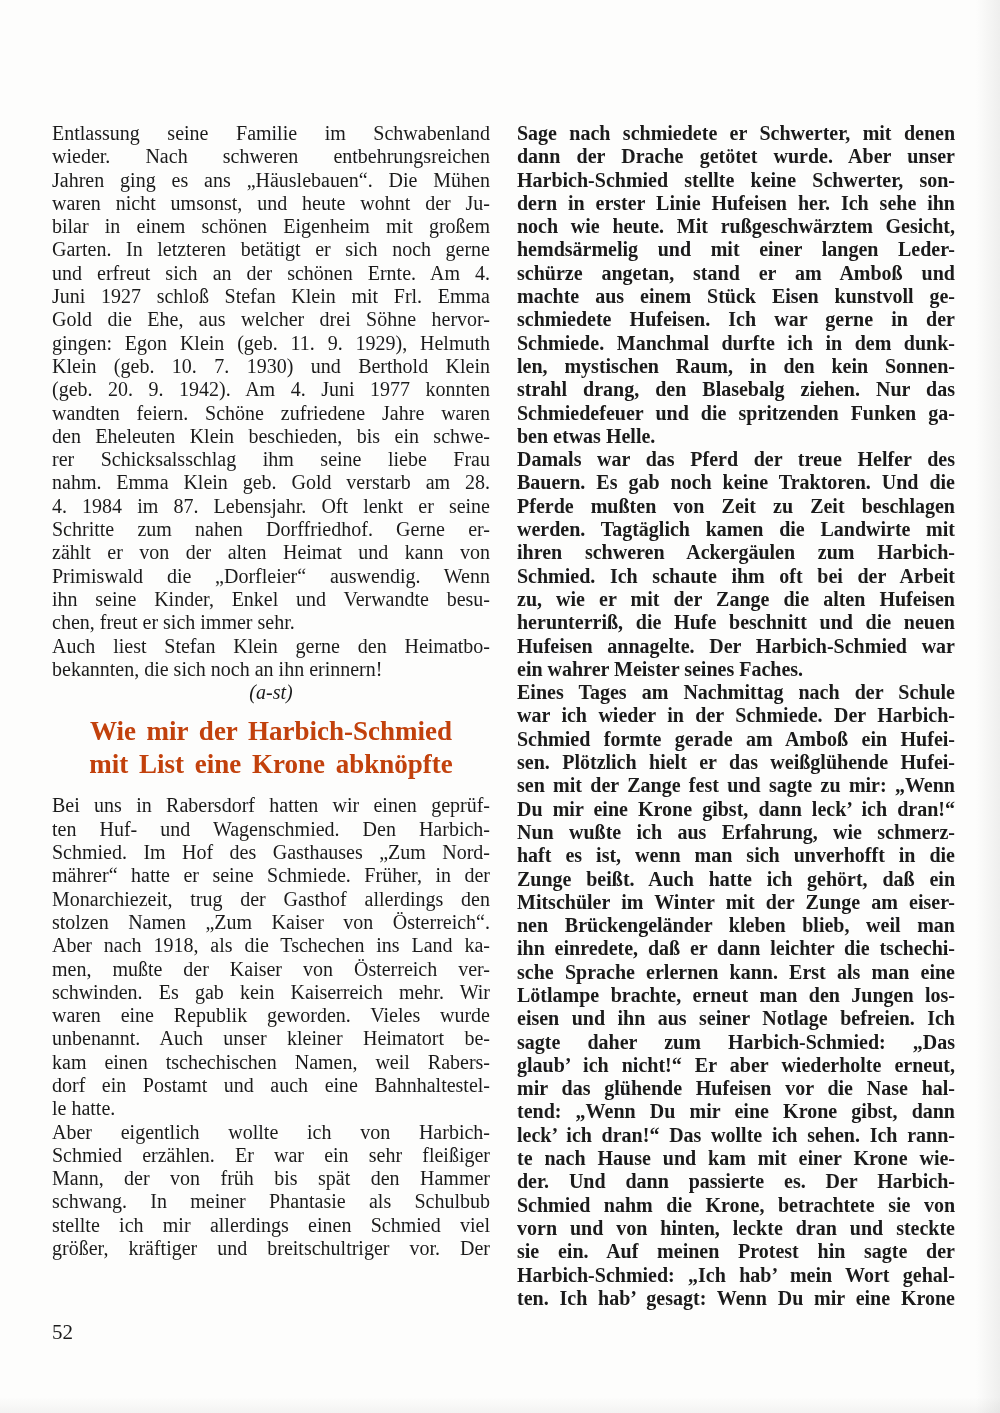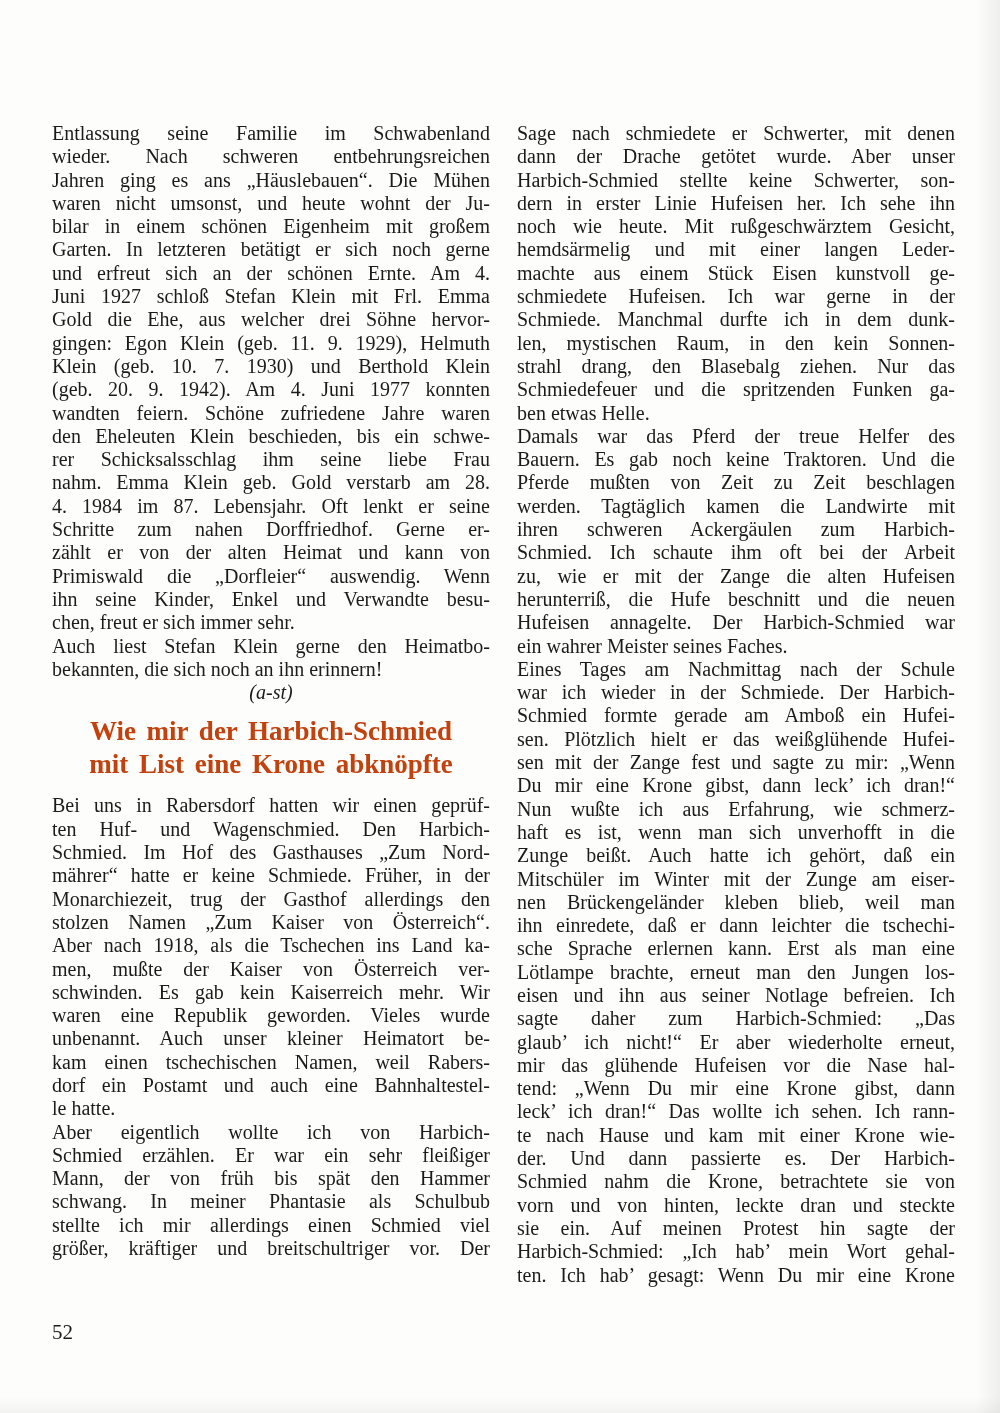--- a/index.html
+++ b/index.html
@@ -15,21 +15,21 @@
     overflow: hidden;
     font-family: "Liberation Serif", "DejaVu Serif", serif;
     color: #1b1b1b;
   }
   .column {
     position: absolute;
     top: 122px;
     width: 438px;
   }
   .column-left  { left: 52px;  }
-  .column-right { left: 517px; }
+  .column-right { left: 517px; font-weight: bold; }
 
   .para { margin: 0; }
 
   .tl {
     font-size: 20px;
     line-height: 23.3px;
     height: 23.3px;
     text-align: justify;
     text-align-last: justify;
     overflow: visible;
@@ -121,21 +121,21 @@
       </div>
       <div class="byline">(a-st)</div>
       <div class="heading">
         <div class="hl">Wie mir der Harbich-Schmied</div>
         <div class="hl">mit List eine Krone abknöpfte</div>
       </div>
       <div class="para">
         <div class="tl">Bei uns in Rabersdorf hatten wir einen geprüf-</div>
         <div class="tl">ten Huf- und Wagenschmied. Den Harbich-</div>
         <div class="tl">Schmied. Im Hof des Gasthauses „Zum Nord-</div>
-        <div class="tl">mährer“ hatte er keine Schmiede. Früher, in der</div>
+        <div class="tl">mährer“ hatte er seine Schmiede. Früher, in der</div>
         <div class="tl">Monarchiezeit, trug der Gasthof allerdings den</div>
         <div class="tl">stolzen Namen „Zum Kaiser von Österreich“.</div>
         <div class="tl">Aber nach 1918, als die Tschechen ins Land ka-</div>
         <div class="tl">men, mußte der Kaiser von Österreich ver-</div>
         <div class="tl">schwinden. Es gab kein Kaiserreich mehr. Wir</div>
         <div class="tl">waren eine Republik geworden. Vieles wurde</div>
         <div class="tl">unbenannt. Auch unser kleiner Heimatort be-</div>
         <div class="tl">kam einen tschechischen Namen, weil Rabers-</div>
         <div class="tl">dorf ein Postamt und auch eine Bahnhaltestel-</div>
         <div class="tl tl-last">le hatte.</div>
@@ -150,20 +150,21 @@
       </div>
     </div>
   <div class="column column-right" id="right-column">
       <div class="para">
         <div class="tl">Sage nach schmiedete er Schwerter, mit denen</div>
         <div class="tl">dann der Drache getötet wurde. Aber unser</div>
         <div class="tl">Harbich-Schmied stellte keine Schwerter, son-</div>
         <div class="tl">dern in erster Linie Hufeisen her. Ich sehe ihn</div>
         <div class="tl">noch wie heute. Mit rußgeschwärztem Gesicht,</div>
         <div class="tl">hemdsärmelig und mit einer langen Leder-</div>
+        <div class="tl">schürze angetan, stand er am Amboß und</div>
         <div class="tl">machte aus einem Stück Eisen kunstvoll ge-</div>
         <div class="tl">schmiedete Hufeisen. Ich war gerne in der</div>
         <div class="tl">Schmiede. Manchmal durfte ich in dem dunk-</div>
         <div class="tl">len, mystischen Raum, in den kein Sonnen-</div>
         <div class="tl">strahl drang, den Blasebalg ziehen. Nur das</div>
         <div class="tl">Schmiedefeuer und die spritzenden Funken ga-</div>
         <div class="tl tl-last">ben etwas Helle.</div>
       </div>
       <div class="para">
         <div class="tl">Damals war das Pferd der treue Helfer des</div>

